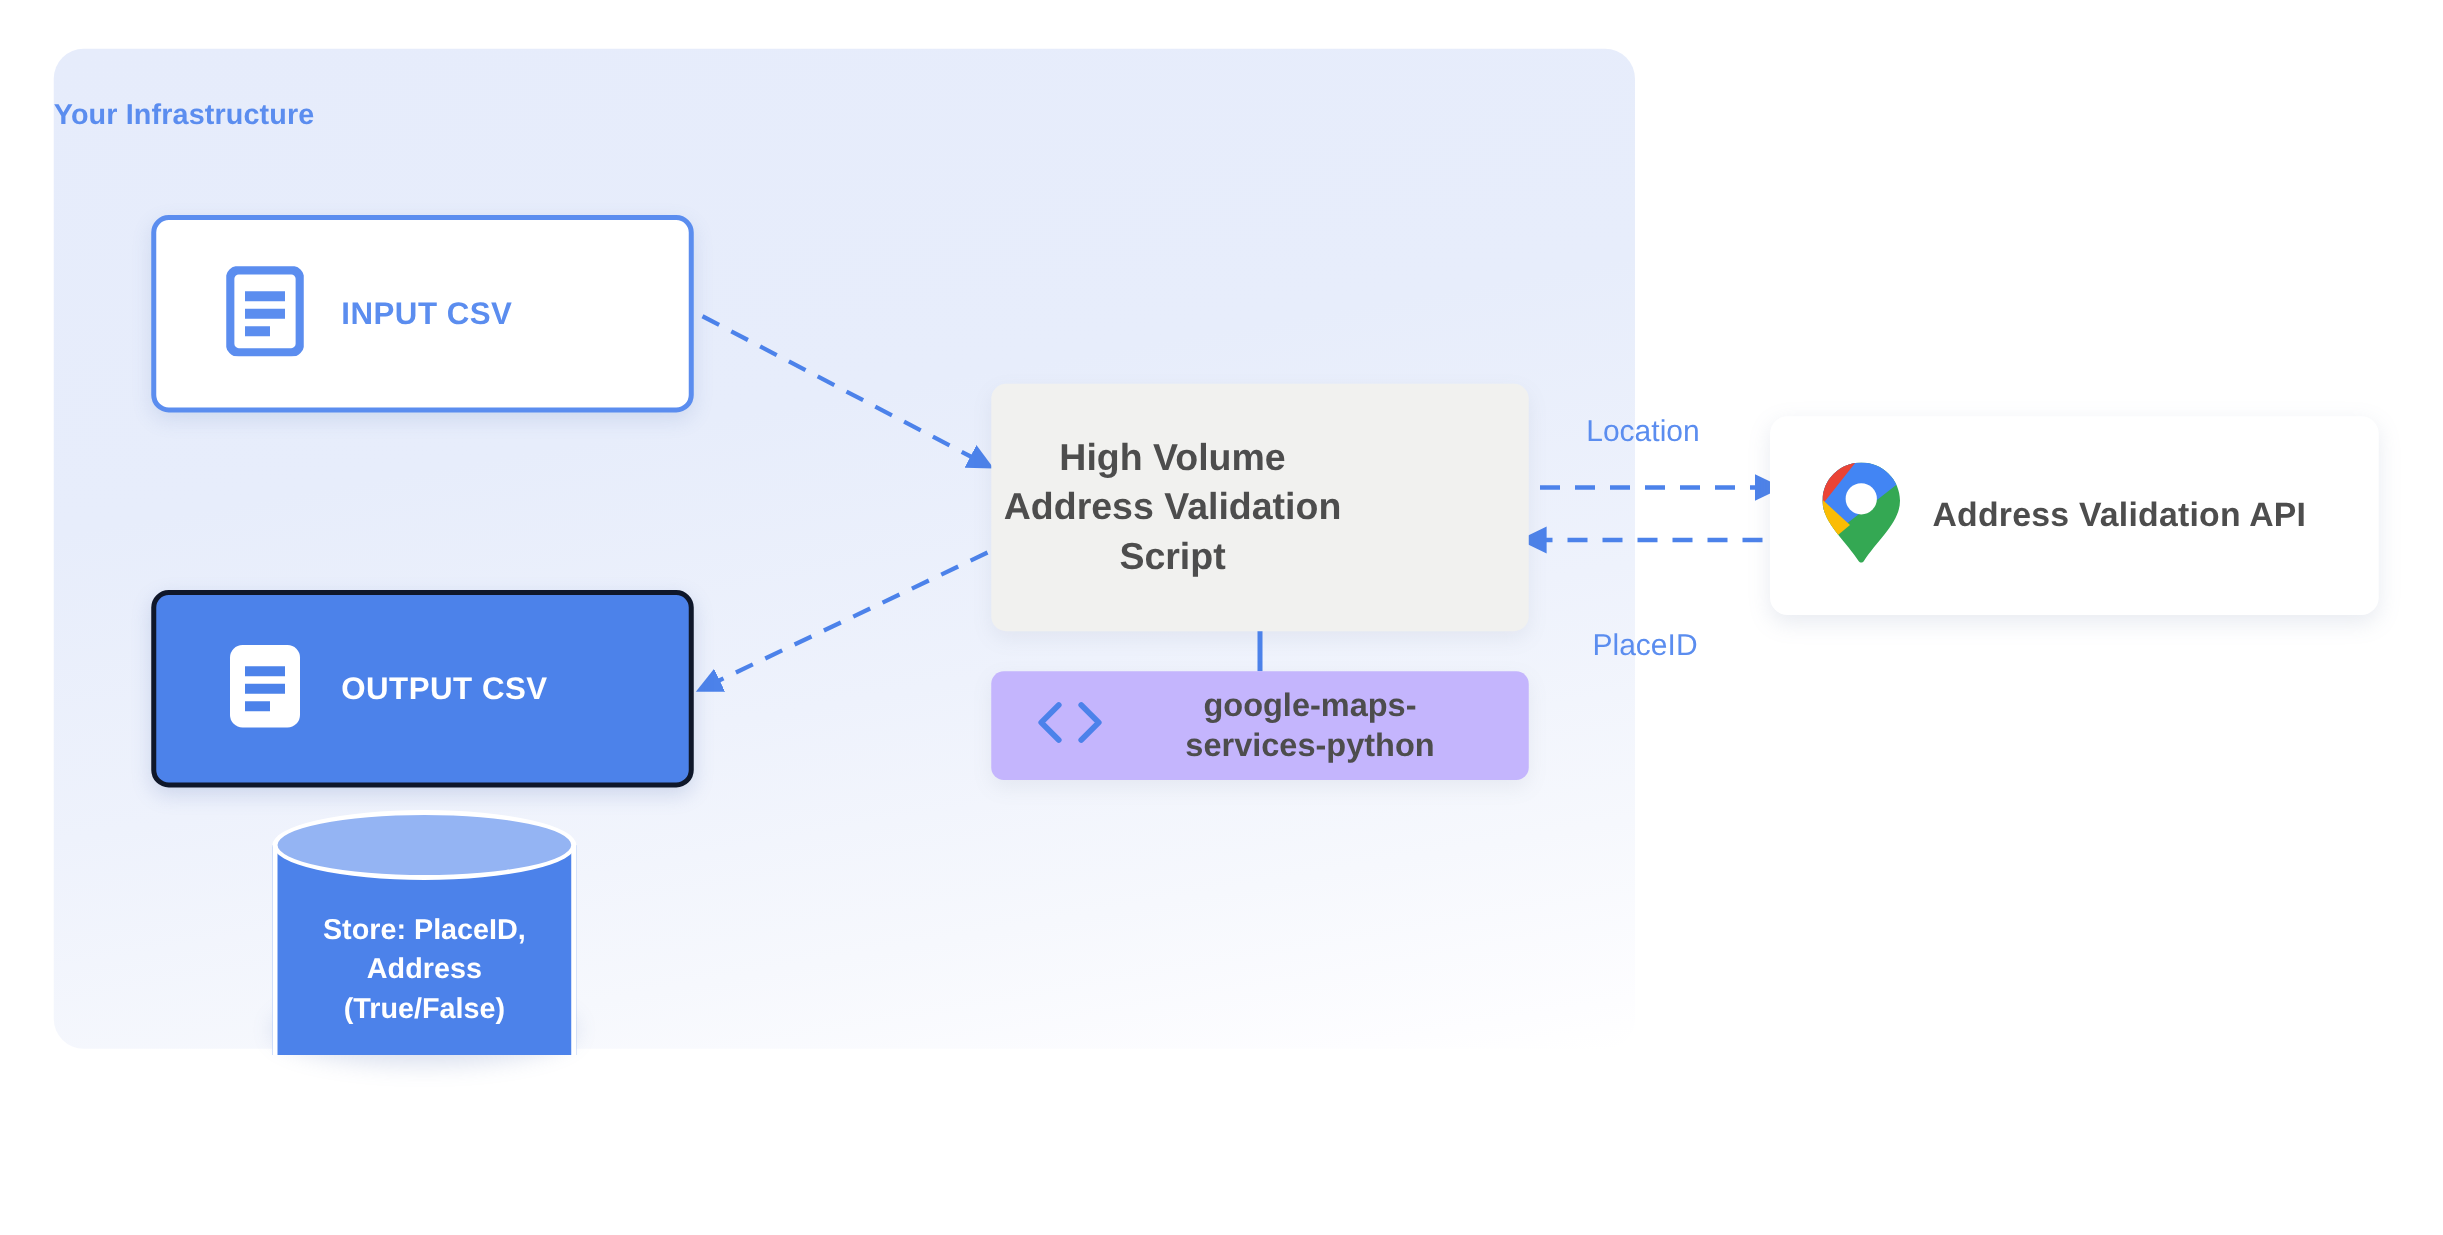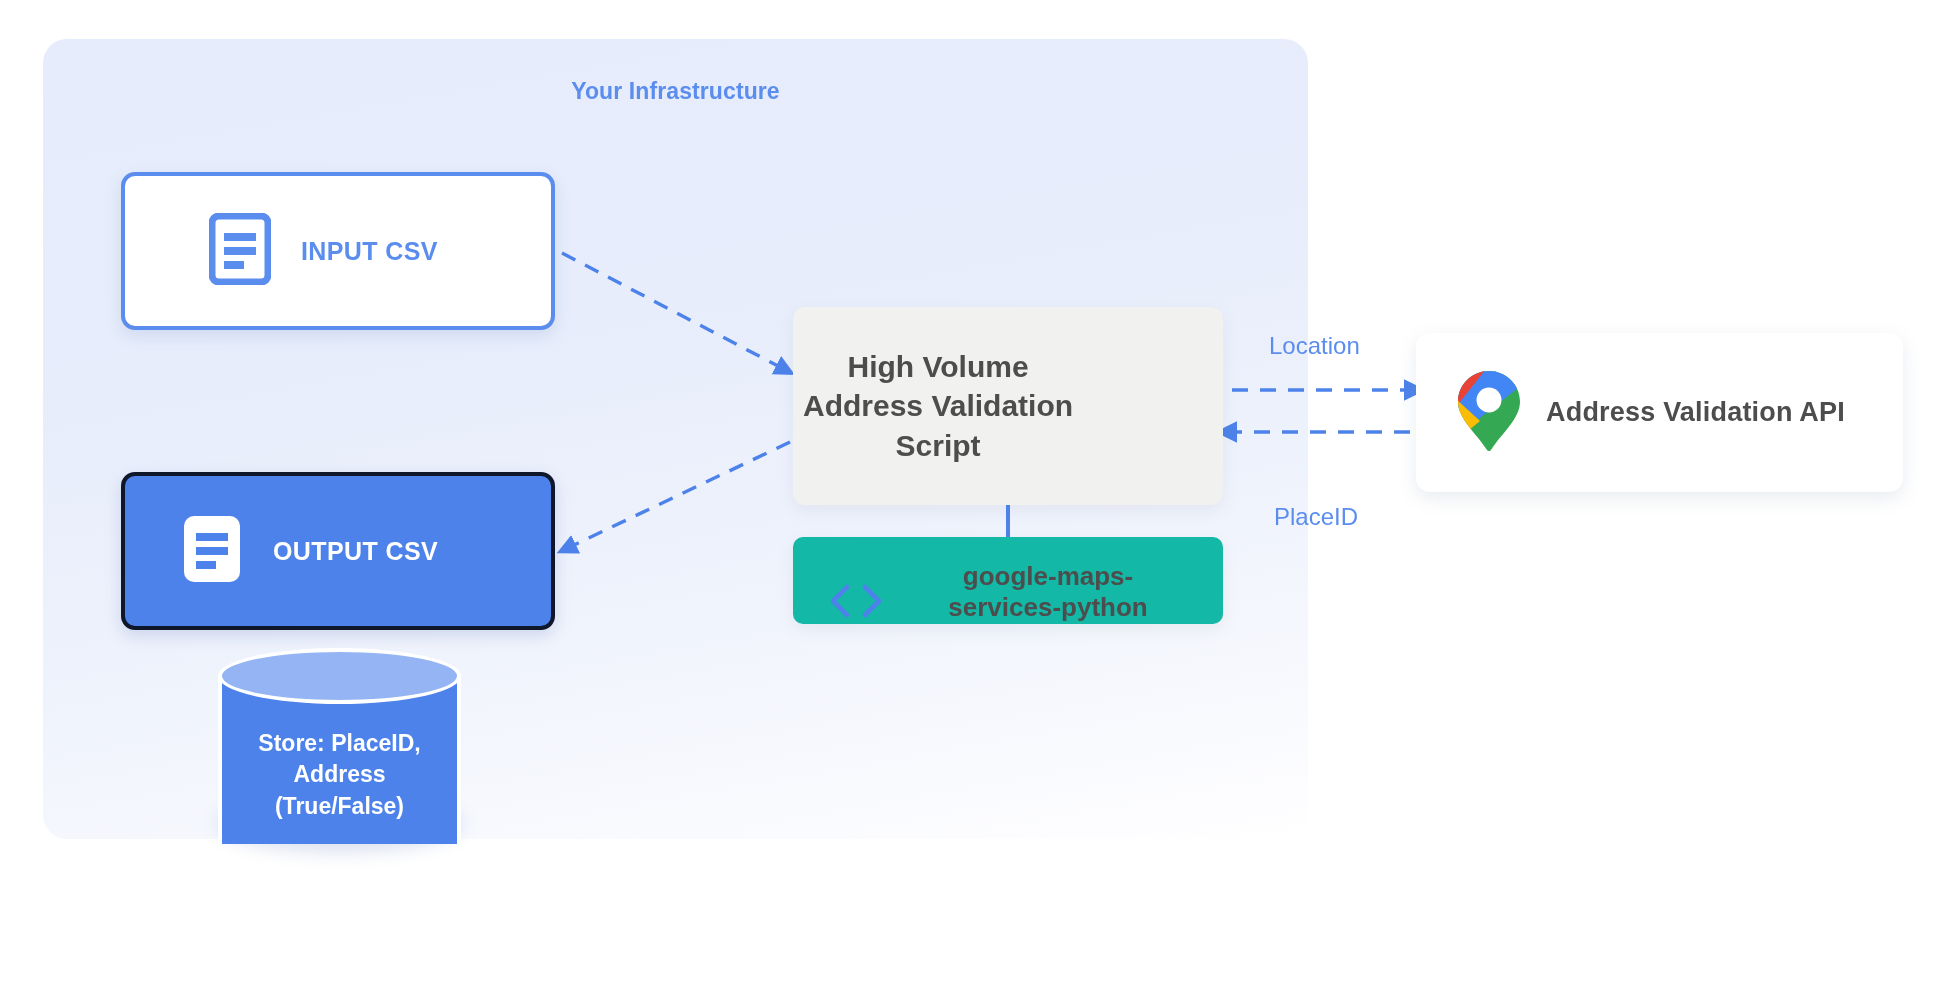--- a/index.html
+++ b/index.html
@@ -33,21 +33,21 @@
                 #eef2fc 62%,
                 #f6f8fd 82%,
                 #fdfdff 96%,
                 #ffffff 100%);
   }
   #infra-title {
     position: absolute;
     left: 43px;
     top: 78px;
     width: 1265px;
-    text-align: center;
+    text-align: left;
     font-size: 23px;
     font-weight: bold;
     letter-spacing: 0.1px;
     color: #5b8def;
   }
 
   
   .card {
     position: absolute;
     box-sizing: border-box;
@@ -58,21 +58,20 @@
 
   
   #input-csv {
     left: 121px;
     top: 172px;
     width: 434px;
     height: 158px;
     background: #ffffff;
     border: 4px solid #5b8def;
     box-shadow: 0 6px 16px rgba(90,120,180,0.16);
-    padding-left: 28px;
   }
   #input-csv .card-label {
     font-size: 25px;
     font-weight: bold;
     color: #5b8def;
     letter-spacing: 0.4px;
   }
 
   
   #output-csv {
@@ -131,23 +130,23 @@
   }
 
   
   #lib-box {
     position: absolute;
     left: 793px;
     top: 537px;
     width: 430px;
     height: 87px;
     border-radius: 10px;
-    background: #14b8a6;
+    background: #c4b5fd;
     display: flex;
-    align-items: flex-end;
+    align-items: center;
     box-shadow: 0 6px 16px rgba(120,130,150,0.10);
   }
   #lib-box .lib-text {
     font-size: 26px;
     font-weight: bold;
     line-height: 1.22;
     color: #4d4d4d;
     text-align: center;
     flex: 1;
     padding-right: 18px;

